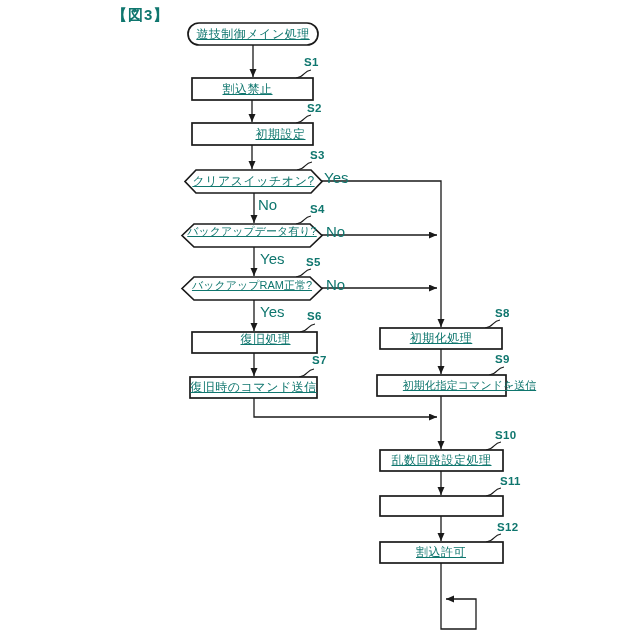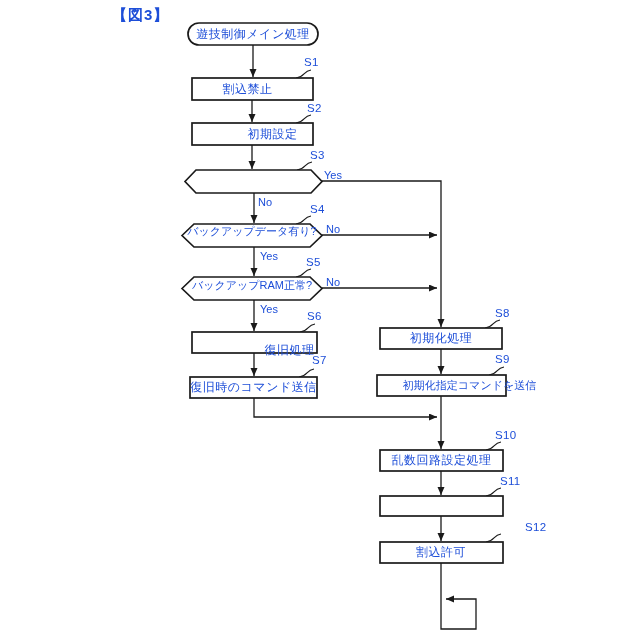--- a/index.html
+++ b/index.html
@@ -6,21 +6,21 @@
     margin: 0;
     padding: 0;
     background: #ffffff;
   }
   #canvas {
     position: relative;
     width: 640px;
     height: 640px;
     background: #ffffff;
     font-family: "Liberation Sans", sans-serif;
-    color: #1d4ed8;
+    color: #0f766e;
     overflow: hidden;
   }
   #shapes {
     position: absolute;
     left: 0;
     top: 0;
     width: 640px;
     height: 640px;
   }
   .fig-title {
@@ -32,35 +32,36 @@
   }
   .node-text {
     position: absolute;
     display: flex;
     align-items: center;
     justify-content: center;
     font-size: 12px;
     letter-spacing: 0.5px;
     white-space: nowrap;
     text-align: right;
+    text-decoration: underline;
   }
   .node-text.tight {
     font-size: 11px;
     letter-spacing: 0px;
   }
   .step-id {
     position: absolute;
     font-size: 11.5px;
-    font-weight: normal;
+    font-weight: bold;
     letter-spacing: 0.3px;
     white-space: nowrap;
   }
   .branch-label {
     position: absolute;
-    font-size: 11px;
+    font-size: 15px;
     white-space: nowrap;
   }
 </style>
 </head>
 <body>
 
 <div id="canvas">
 
   <svg id="shapes" viewBox="0 0 640 640" xmlns="http://www.w3.org/2000/svg">
     <defs>
@@ -118,42 +119,43 @@
       <rect x="380" y="496" width="123" height="20"></rect>
       <rect x="380" y="542" width="123" height="21"></rect>
     </g>
   </svg>
 
   <div class="fig-title" style="left:112px; top:6px;">【図3】</div>
 
   <div class="node-text" style="left:188px; top:23px; width:130px; height:22px;">遊技制御メイン処理</div>
 
   <div class="node-text" style="left:192px; top:78px; width:111px; height:22px;border-radius:9px;">割込禁止</div>
-  <div class="node-text" style="left:196px; top:123px; width:121px; height:22px;padding-left:16px;">初期設定</div>
+  <div class="node-text" style="left:204px; top:123px; width:121px; height:22px;padding-left:16px;">初期設定</div>
+  <div class="node-text" style="left:185px; top:170px; width:137px; height:23px;">クリアスイッチオン?</div>
   <div class="node-text tight" style="left:182px; top:224px; width:140px; height:14px;">バックアップデータ有り?</div>
   <div class="node-text tight" style="left:182px; top:277px; width:140px; height:17px;">バックアップRAM正常?</div>
-  <div class="node-text" style="left:192px; top:340px; width:147px; height:21px;padding-left:24px;">復旧処理</div>
+  <div class="node-text" style="left:192px; top:329px; width:147px; height:21px;">復旧処理</div>
   <div class="node-text" style="left:380px; top:328px; width:122px; height:21px;">初期化処理</div>
   <div class="node-text" style="left:190px; top:377px; width:127px; height:21px;">復旧時のコマンド送信</div>
   <div class="node-text tight" style="left:377px; top:375px; width:129px; height:21px;margin-left:28px;">初期化指定コマンドを送信</div>
   <div class="node-text" style="left:380px; top:450px; width:123px; height:21px;">乱数回路設定処理</div>
   <div class="node-text" style="left:380px; top:542px; width:122px; height:21px;">割込許可</div>
 
   <div class="step-id" style="left:304px; top:56px;">S1</div>
   <div class="step-id" style="left:307px; top:102px;">S2</div>
   <div class="step-id" style="left:310px; top:149px;">S3</div>
   <div class="step-id" style="left:310px; top:203px;">S4</div>
   <div class="step-id" style="left:306px; top:256px;">S5</div>
   <div class="step-id" style="left:307px; top:310px;">S6</div>
   <div class="step-id" style="left:312px; top:354px;">S7</div>
   <div class="step-id" style="left:495px; top:307px;">S8</div>
   <div class="step-id" style="left:495px; top:353px;">S9</div>
   <div class="step-id" style="left:495px; top:429px;">S10</div>
   <div class="step-id" style="left:500px; top:475px;">S11</div>
-  <div class="step-id" style="left:497px; top:521px;margin-left:28px;">S12</div>
+  <div class="step-id" style="left:497px; top:521px;">S12</div>
 
   <div class="branch-label" style="left:324px; top:169px;">Yes</div>
   <div class="branch-label" style="left:258px; top:196px;">No</div>
   <div class="branch-label" style="left:326px; top:223px;">No</div>
   <div class="branch-label" style="left:260px; top:250px;">Yes</div>
   <div class="branch-label" style="left:326px; top:276px;">No</div>
   <div class="branch-label" style="left:260px; top:303px;">Yes</div>
 
 </div>
 

